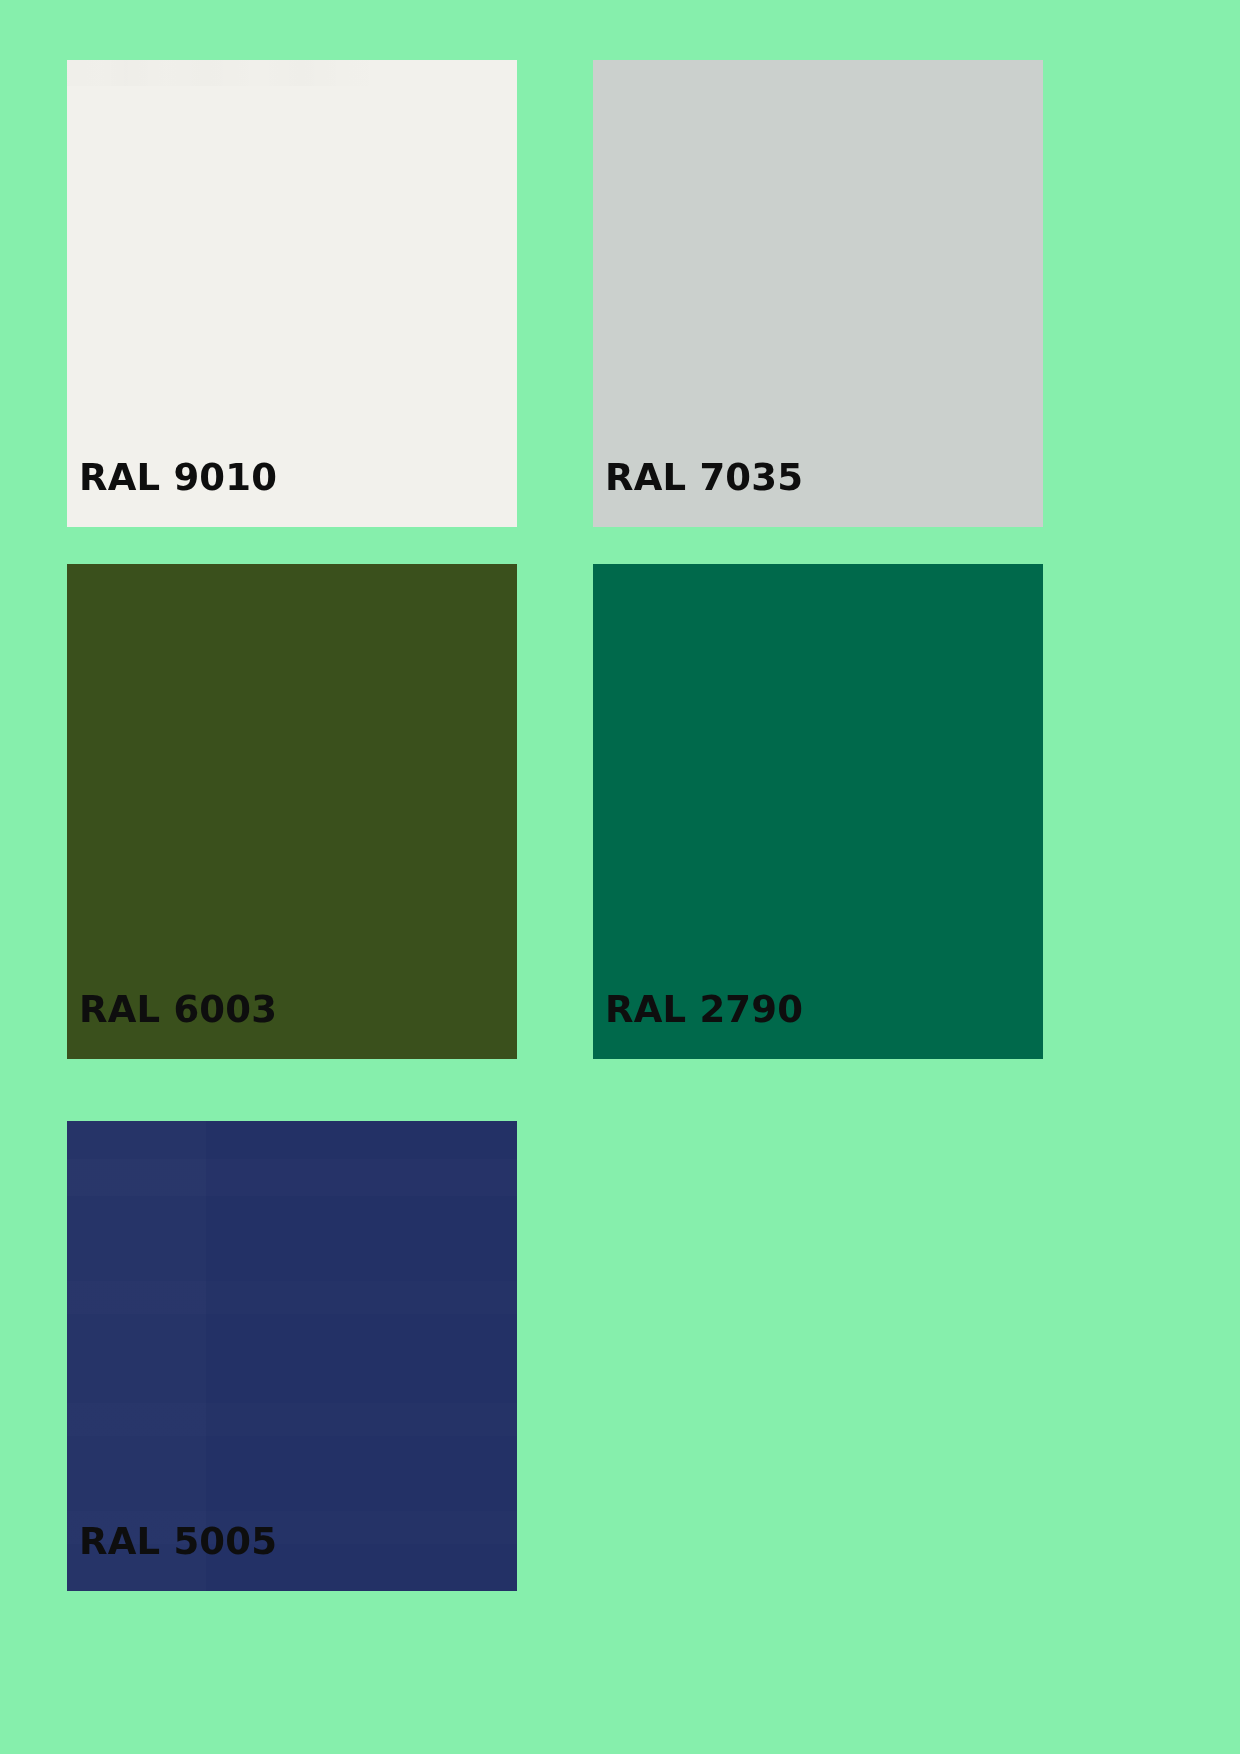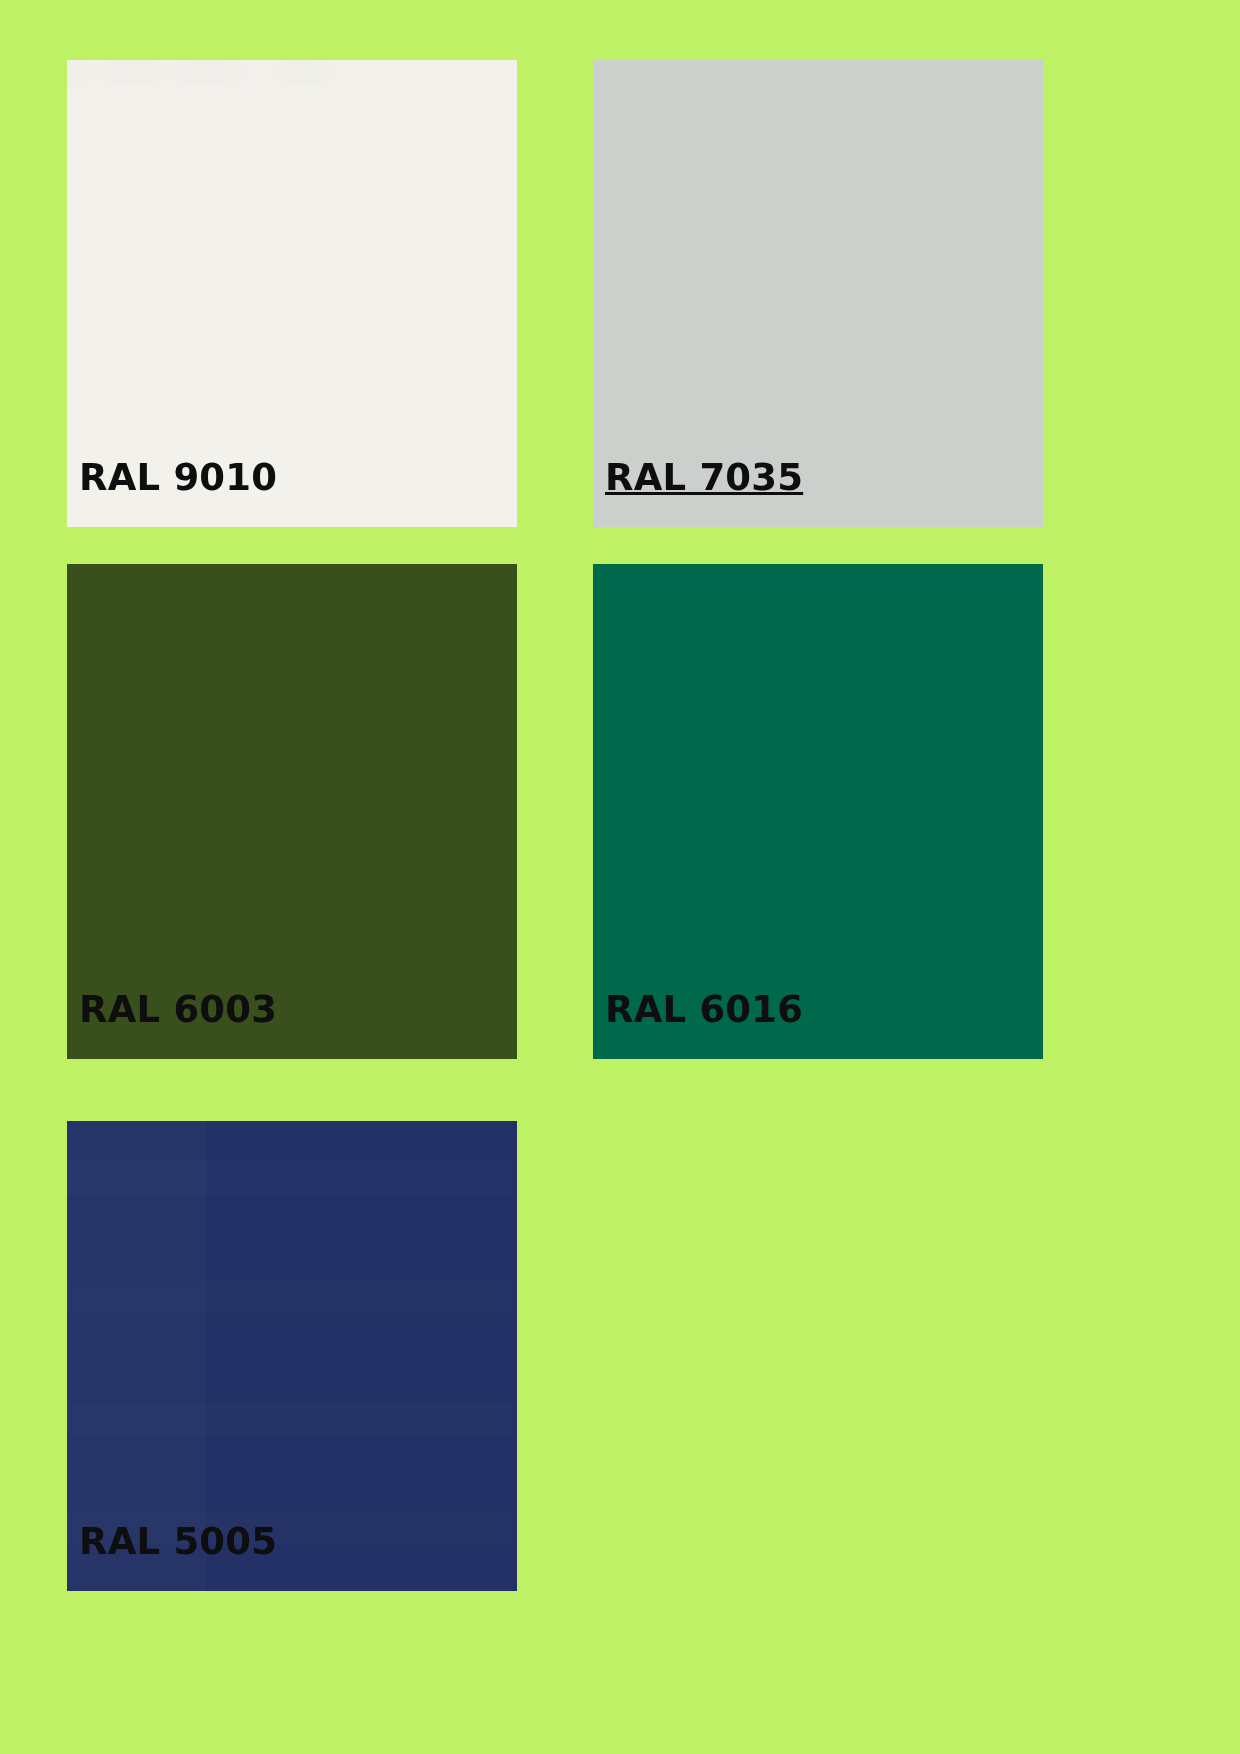--- a/index.html
+++ b/index.html
@@ -106,41 +106,41 @@
         rgba(255,255,255,0.000) 83%,
         rgba(255,255,255,0.018) 83%,
         rgba(255,255,255,0.018) 90%,
         rgba(255,255,255,0.000) 90%,
         rgba(255,255,255,0.000) 100%);
   }
 </style>
 </head>
 <body>
 
-<div id="swatch-sheet" style="background-color: #bef264;">
+<div id="swatch-sheet" style="background-color: #86efac;">
   <div class="swatch-grid">
 
     <div class="swatch" style="background-color: rgb(242, 241, 236);">
       <div class="swatch-texture top-band"></div>
       <span class="swatch-label" style="color: rgb(14, 14, 14);">RAL 9010</span>
     </div>
 
     <div class="swatch" style="background-color: rgb(203, 208, 205);">
       <div class="swatch-texture"></div>
-      <span class="swatch-label" style="color: rgb(14, 14, 14); text-decoration: underline;">RAL 7035</span>
+      <span class="swatch-label" style="color: rgb(14, 14, 14);">RAL 7035</span>
     </div>
 
     <div class="swatch" style="background-color: rgb(58, 80, 28);">
       <div class="swatch-texture"></div>
       <span class="swatch-label" style="color: rgb(14, 14, 14);">RAL 6003</span>
     </div>
 
     <div class="swatch" style="background-color: rgb(0, 105, 75);">
       <div class="swatch-texture"></div>
-      <span class="swatch-label" style="color: rgb(14, 14, 14);">RAL 6016</span>
+      <span class="swatch-label" style="color: rgb(14, 14, 14);">RAL 2790</span>
     </div>
 
     <div class="swatch" style="background-color: rgb(35, 49, 102); margin-top: 25px;">
       <div class="swatch-texture blocky"></div>
       <span class="swatch-label" style="color: rgb(14, 14, 14);">RAL 5005</span>
     </div>
 
 
   </div>
 </div>

